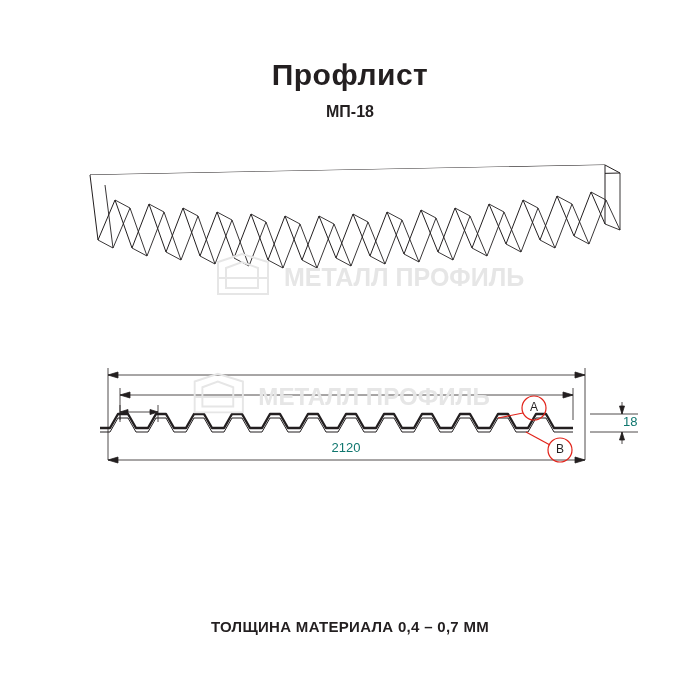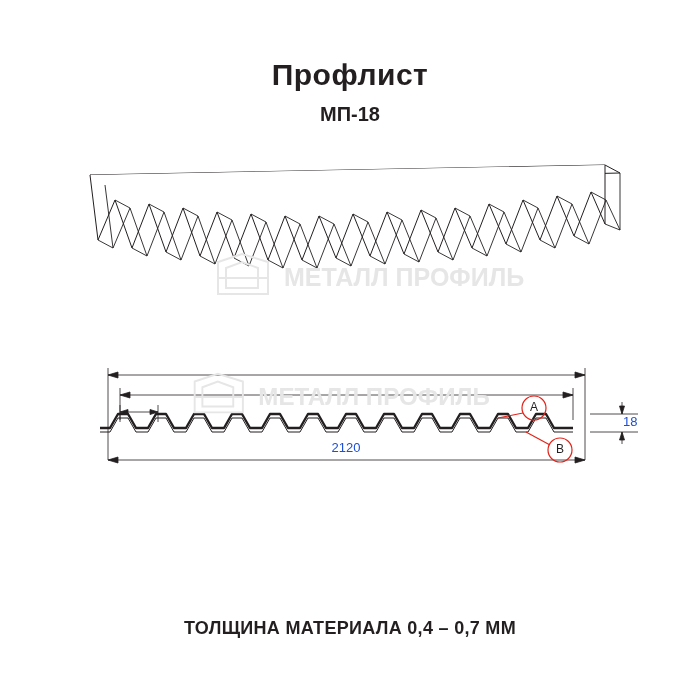--- a/index.html
+++ b/index.html
@@ -30,30 +30,30 @@
     font-size: 30px;
     font-weight: bold;
     letter-spacing: 0.5px;
   }
   .subtitle {
     position: absolute;
     top: 103px;
     left: 0;
     width: 700px;
     text-align: center;
-    font-size: 20px;
+    font-size: 16px;
     font-weight: bold;
   }
   .footer-note {
     position: absolute;
     top: 618px;
     left: 0;
     width: 700px;
     text-align: center;
-    font-size: 18px;
+    font-size: 15px;
     font-weight: bold;
     letter-spacing: 0.3px;
   }
   .fig-3d {
     position: absolute;
     left: 60px;
     top: 140px;
     width: 580px;
     height: 170px;
   }
@@ -68,21 +68,21 @@
     position: absolute;
     pointer-events: none;
     opacity: 1;
   }
   .wm-1 { left: 212px; top: 248px; }
   .wm-2 { left: 188px; top: 368px; }
   svg { display: block; overflow: visible; }
   .lbl {
     position: absolute;
     font-size: 12px;
-    color: #1d4ed8;
+    color: #0f766e;
     white-space: nowrap;
   }
 </style>
 </head>
 <body>
 
 <div class="page">
 
   <div class="title">Профлист</div>
   <div class="subtitle">МП-18</div>

